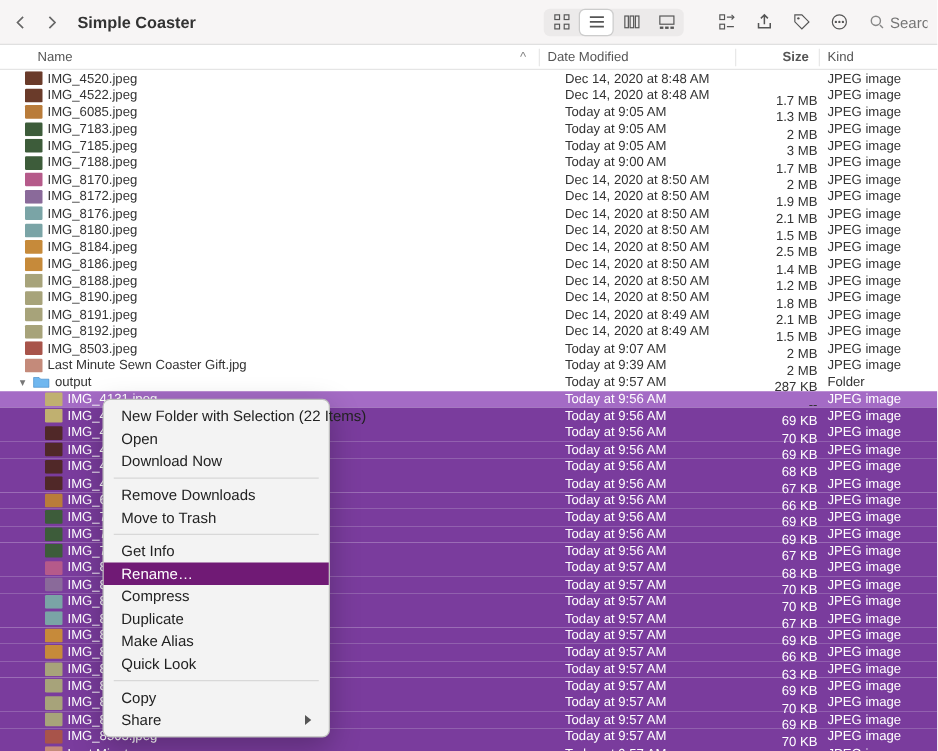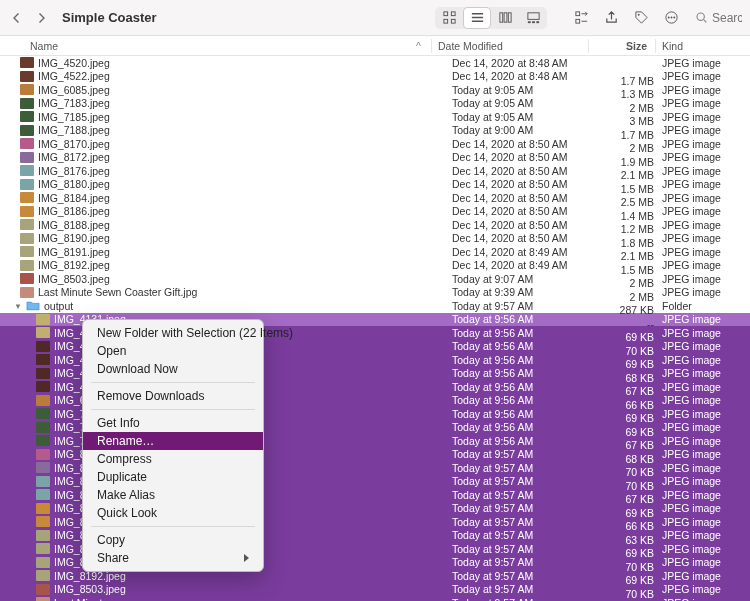--- a/index.html
+++ b/index.html
@@ -518,20 +518,21 @@
       <div class="cell-kind">JPEG image</div>
     </div>
   </div>
 
 <div class="ctx-menu" id="ctx-menu" style="left:82px; top:319px;">
     <div class="ctx-item">New Folder with Selection (22 Items)</div>
     <div class="ctx-item">Open</div>
     <div class="ctx-item">Download Now</div>
     <div class="ctx-sep"></div>
     <div class="ctx-item">Remove Downloads</div>
+    <div class="ctx-item">Move to Trash</div>
     <div class="ctx-sep"></div>
     <div class="ctx-item">Get Info</div>
     <div class="ctx-item highlight">Rename…</div>
     <div class="ctx-item">Compress</div>
     <div class="ctx-item">Duplicate</div>
     <div class="ctx-item">Make Alias</div>
     <div class="ctx-item">Quick Look</div>
     <div class="ctx-sep"></div>
     <div class="ctx-item">Copy</div>
     <div class="ctx-item ctx-sub">Share</div>

